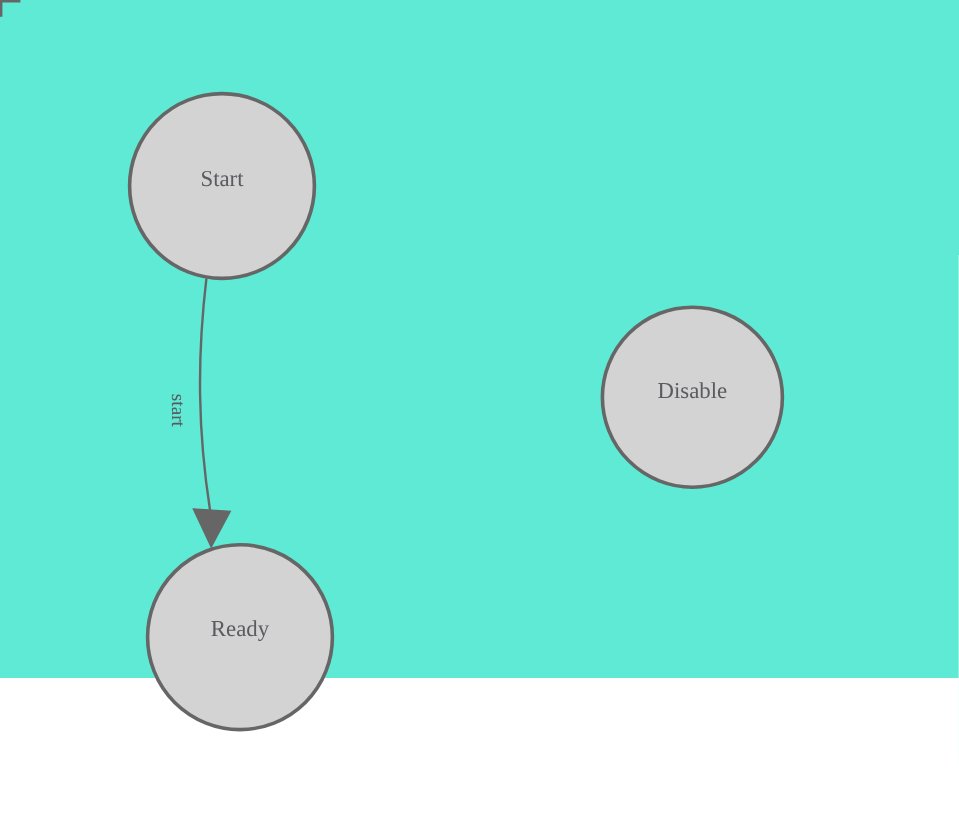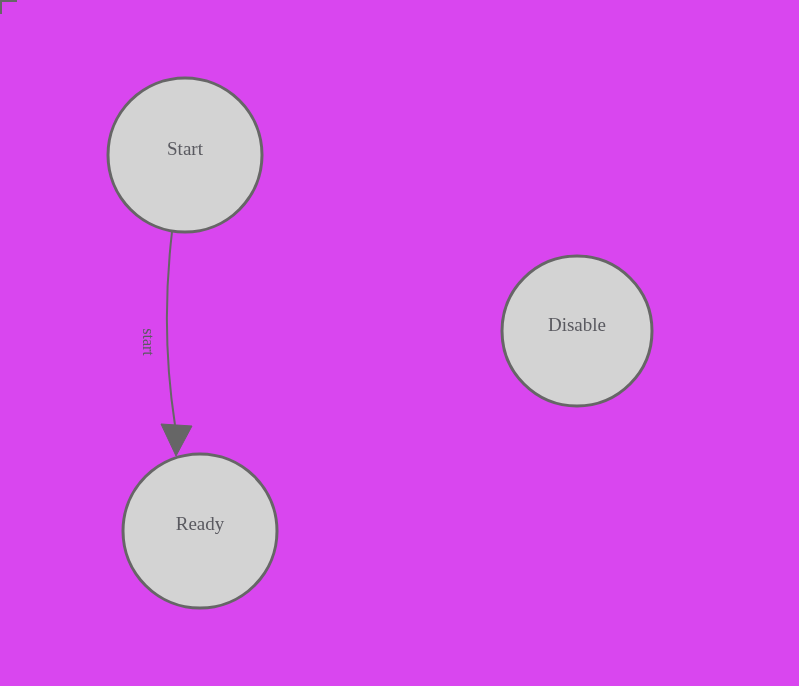--- a/index.html
+++ b/index.html
@@ -9,22 +9,22 @@
   }
   body {
     width: 799px;
     height: 686px;
     font-family: "Liberation Serif", "DejaVu Serif", serif;
     overflow: hidden;
   }
   #canvas {
     position: relative;
     width: 799px;
-    height: 686px;
-    background: #d946ef;
+    height: 565px;
+    background: #5eead4;
   }
   #graph-svg {
     position: absolute;
     left: 0;
     top: 0;
     width: 799px;
     height: 686px;
   }
   .node-circle {
     fill: #d3d3d3;

